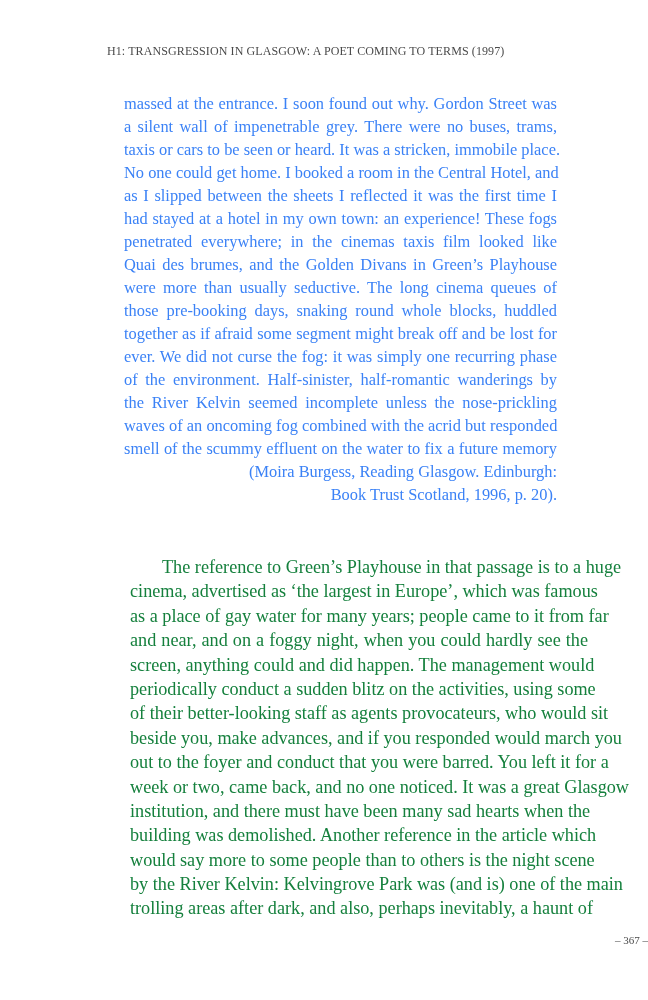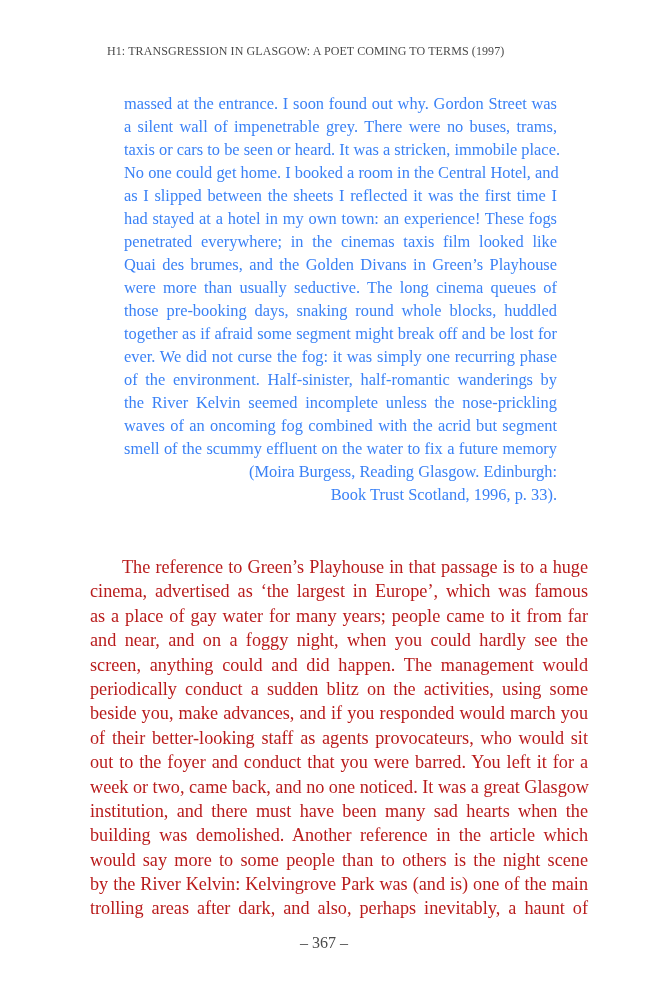--- a/index.html
+++ b/index.html
@@ -56,34 +56,35 @@
       width: 498px;
     }
     .bline {
       height: 24.4px;
       line-height: 24.4px;
       font-family: "Liberation Serif", serif;
       font-size: 18.2px;
       text-align: justify;
       text-align-last: justify;
       white-space: nowrap;
-      color: #b91c1c;
+      color: #15803d;
+      margin-left: 40px;
     }
     .bline.indent {
       padding-left: 32px;
     }
     .it { }
     .folio {
       position: absolute;
       left: 0;
       width: 648px;
       top: 934px;
-      text-align: center;
+      text-align: right;
       font-family: "Liberation Serif", serif;
-      font-size: 16px;
+      font-size: 11px;
       color: #4a4a4a;
     }
   </style>
 </head>
 <body>
 
 <div class="running-head">H1: TRANSGRESSION IN GLASGOW: A POET COMING TO TERMS (1997)</div>
 
 <div class="quote">
   <div class="qline">massed at the entrance. I soon found out why. Gordon Street was</div>
@@ -93,35 +94,35 @@
   <div class="qline">as I slipped between the sheets I reflected it was the first time I</div>
   <div class="qline">had stayed at a hotel in my own town: an experience! These fogs</div>
   <div class="qline">penetrated everywhere; in the cinemas taxis film looked like</div>
   <div class="qline"><span class="it">Quai des brumes</span><span>, and the Golden Divans in Green’s Playhouse</span></div>
   <div class="qline">were more than usually seductive. The long cinema queues of</div>
   <div class="qline">those pre-booking days, snaking round whole blocks, huddled</div>
   <div class="qline">together as if afraid some segment might break off and be lost for</div>
   <div class="qline">ever. We did not curse the fog: it was simply one recurring phase</div>
   <div class="qline">of the environment. Half-sinister, half-romantic wanderings by</div>
   <div class="qline">the River Kelvin seemed incomplete unless the nose-prickling</div>
-  <div class="qline">waves of an oncoming fog combined with the acrid but segment</div>
+  <div class="qline">waves of an oncoming fog combined with the acrid but responded</div>
   <div class="qline">smell of the scummy effluent on the water to fix a future memory</div>
   <div class="qline right"><span>(Moira Burgess, </span><span class="it">Reading Glasgow</span><span>. Edinburgh:</span></div>
-  <div class="qline right">Book Trust Scotland, 1996, p. 33).</div>
+  <div class="qline right">Book Trust Scotland, 1996, p. 20).</div>
 </div>
 
 <div class="body-text">
   <div class="bline indent">The reference to Green’s Playhouse in that passage is to a huge</div>
   <div class="bline">cinema, advertised as ‘the largest in Europe’, which was famous</div>
   <div class="bline">as a place of gay water for many years; people came to it from far</div>
   <div class="bline">and near, and on a foggy night, when you could hardly see the</div>
   <div class="bline">screen, anything could and did happen. The management would</div>
   <div class="bline">periodically conduct a sudden blitz on the activities, using some</div>
+  <div class="bline"><span>of their better-looking staff as </span><span class="it">agents provocateurs</span><span>, who would sit</span></div>
   <div class="bline">beside you, make advances, and if you responded would march you</div>
-  <div class="bline"><span>of their better-looking staff as </span><span class="it">agents provocateurs</span><span>, who would sit</span></div>
   <div class="bline">out to the foyer and conduct that you were barred. You left it for a</div>
   <div class="bline">week or two, came back, and no one noticed. It was a great Glasgow</div>
   <div class="bline">institution, and there must have been many sad hearts when the</div>
   <div class="bline">building was demolished. Another reference in the article which</div>
   <div class="bline">would say more to some people than to others is the night scene</div>
   <div class="bline">by the River Kelvin: Kelvingrove Park was (and is) one of the main</div>
   <div class="bline">trolling areas after dark, and also, perhaps inevitably, a haunt of</div>
 </div>
 
 <div class="folio">– 367 –</div>

